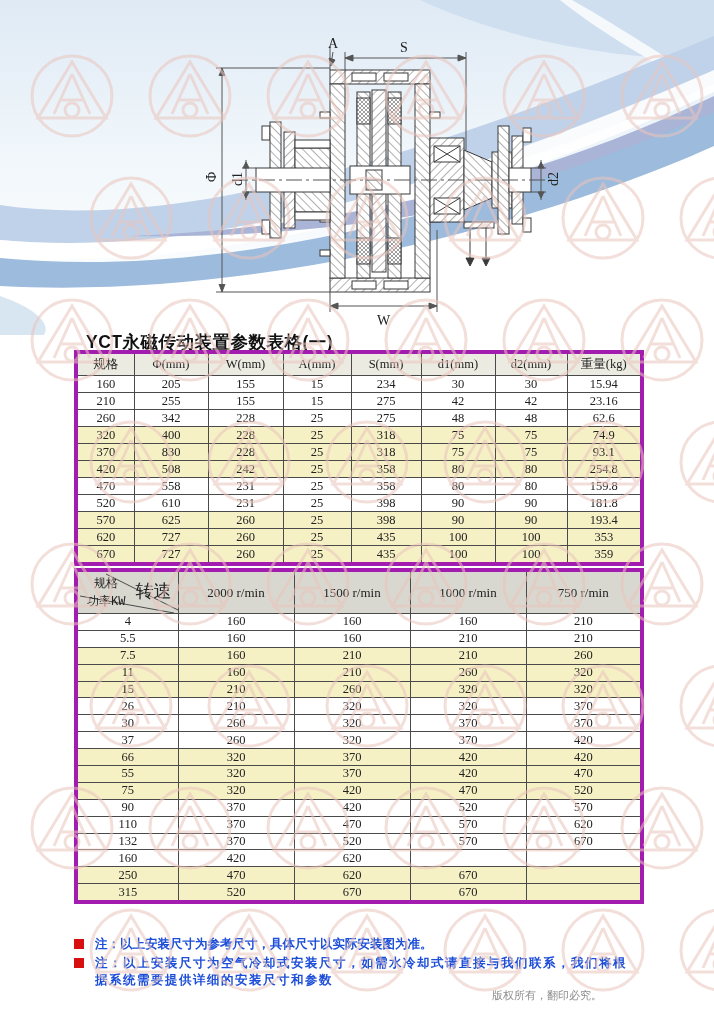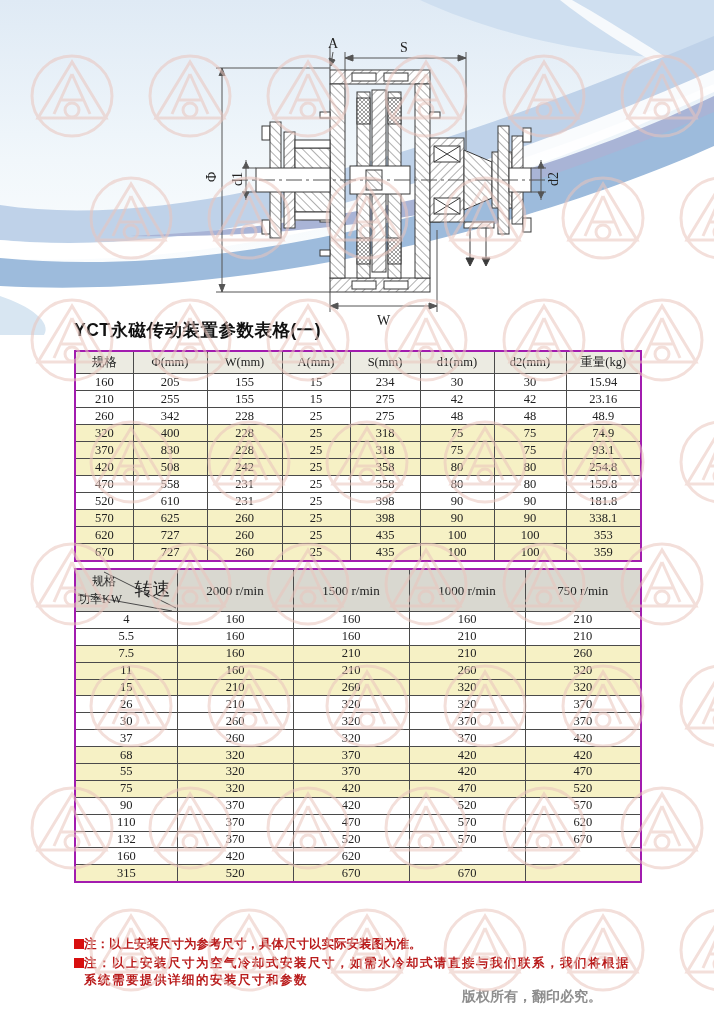--- a/index.html
+++ b/index.html
@@ -3,48 +3,48 @@
 <meta charset="utf-8">
 <style>
   html,body{margin:0;padding:0;background:#888;}
   .page{position:relative;width:714px;height:1024px;margin:0 auto;background:#fff;overflow:hidden;
         font-family:"Liberation Serif",serif;color:#2b2b2b;}
   .layer{position:absolute;left:0;top:0;}
   
   .banner{z-index:0;}
   .drawing{z-index:1;}
   
-  .title{position:absolute;left:74px;top:318px;z-index:2;margin:0;
+  .title{position:absolute;left:74px;top:318px;z-index:2;margin:12px;
          font-family:"Liberation Sans",sans-serif;font-weight:bold;font-size:17.5px;color:#111;letter-spacing:.5px;}
   
   table{border-collapse:collapse;table-layout:fixed;z-index:2;position:absolute;background:transparent;}
   .t1{left:74px;top:350px;width:566px;}
   .t2{left:74px;top:568px;width:566px;}
   th,td{border:1px solid #4a4a4a;text-align:center;font-size:12.5px;color:#222;
         padding:0;overflow:hidden;white-space:nowrap;}
   .t1 th{height:21px;background:#ecebe2;font-weight:normal;}
   .t1 td{height:16px;background:#fff;}
   .t2 th{height:41px;background:#d9d8d0;font-weight:normal;font-size:13px;}
   .t2 td{height:15.9px;background:#fff;}
-  table{border:2px solid #a21caf;}
+  table{border:4px solid #a21caf;}
   tr.hl td{background:#f6f1c5;}
   
   .corner{position:relative;padding:0;}
   .corner svg{position:absolute;left:0;top:0;}
   .corner .c-tl{position:absolute;left:16px;top:3px;font-size:12px;}
   .corner .c-tr{position:absolute;right:6px;top:7px;font-size:18px;}
-  .corner .c-bl{position:absolute;left:2px;bottom:3px;font-size:12px;}
+  .corner .c-bl{position:absolute;left:9px;bottom:3px;font-size:12px;font-family:Liberation Mono, monospace;}
   
   .notes{position:absolute;left:74px;top:936px;width:566px;z-index:2;}
-  .note{position:relative;padding-left:10px;margin-bottom:2px;
-        font-size:12.5px;font-weight:bold;line-height:17px;color:#b91c1c;}
+  .note{position:relative;padding-left:21px;margin-bottom:2px;
+        font-size:12.5px;font-weight:bold;line-height:17px;color:#1d4ed8;}
   .note .bullet{position:absolute;left:0;top:3px;width:10px;height:10px;background:#d80f0f;}
   .note.spread{letter-spacing:1.5px;}
   
-  .footer{position:absolute;right:112px;top:988px;z-index:2;font-size:14px;color:#8d8d8d;font-weight:bold;}
+  .footer{position:absolute;right:112px;top:988px;z-index:2;font-size:11px;color:#8d8d8d;}
   
   .wm-layer{z-index:3;width:714px;height:1024px;pointer-events:none;}
   .wm{position:absolute;}
 </style>
 </head>
 <body>
 
 <div class="page">
 
   <svg class="layer banner" width="714" height="335" viewBox="0 0 714 335">
@@ -233,21 +233,21 @@
           <td>23.16</td>
         </tr>
         <tr>
           <td>260</td>
           <td>342</td>
           <td>228</td>
           <td>25</td>
           <td>275</td>
           <td>48</td>
           <td>48</td>
-          <td>48.9</td>
+          <td>62.6</td>
         </tr>
         <tr class="hl">
           <td>320</td>
           <td>400</td>
           <td>228</td>
           <td>25</td>
           <td>318</td>
           <td>75</td>
           <td>75</td>
           <td>74.9</td>
@@ -293,21 +293,21 @@
           <td>181.8</td>
         </tr>
         <tr class="hl">
           <td>570</td>
           <td>625</td>
           <td>260</td>
           <td>25</td>
           <td>398</td>
           <td>90</td>
           <td>90</td>
-          <td>338.1</td>
+          <td>193.4</td>
         </tr>
         <tr class="hl">
           <td>620</td>
           <td>727</td>
           <td>260</td>
           <td>25</td>
           <td>435</td>
           <td>100</td>
           <td>100</td>
           <td>353</td>
@@ -401,21 +401,21 @@
           <td>370</td>
         </tr>
         <tr>
           <td>37</td>
           <td>260</td>
           <td>320</td>
           <td>370</td>
           <td>420</td>
         </tr>
         <tr class="hl">
-          <td>68</td>
+          <td>66</td>
           <td>320</td>
           <td>370</td>
           <td>420</td>
           <td>420</td>
         </tr>
         <tr class="hl">
           <td>55</td>
           <td>320</td>
           <td>370</td>
           <td>420</td>
@@ -450,20 +450,27 @@
           <td>670</td>
         </tr>
         <tr>
           <td>160</td>
           <td>420</td>
           <td>620</td>
           <td></td>
           <td></td>
         </tr>
         <tr class="hl">
+          <td>250</td>
+          <td>470</td>
+          <td>620</td>
+          <td>670</td>
+          <td></td>
+        </tr>
+        <tr class="hl">
           <td>315</td>
           <td>520</td>
           <td>670</td>
           <td>670</td>
           <td></td>
         </tr>
       </tbody>
   </table>
 
   <div class="notes" id="notes">

